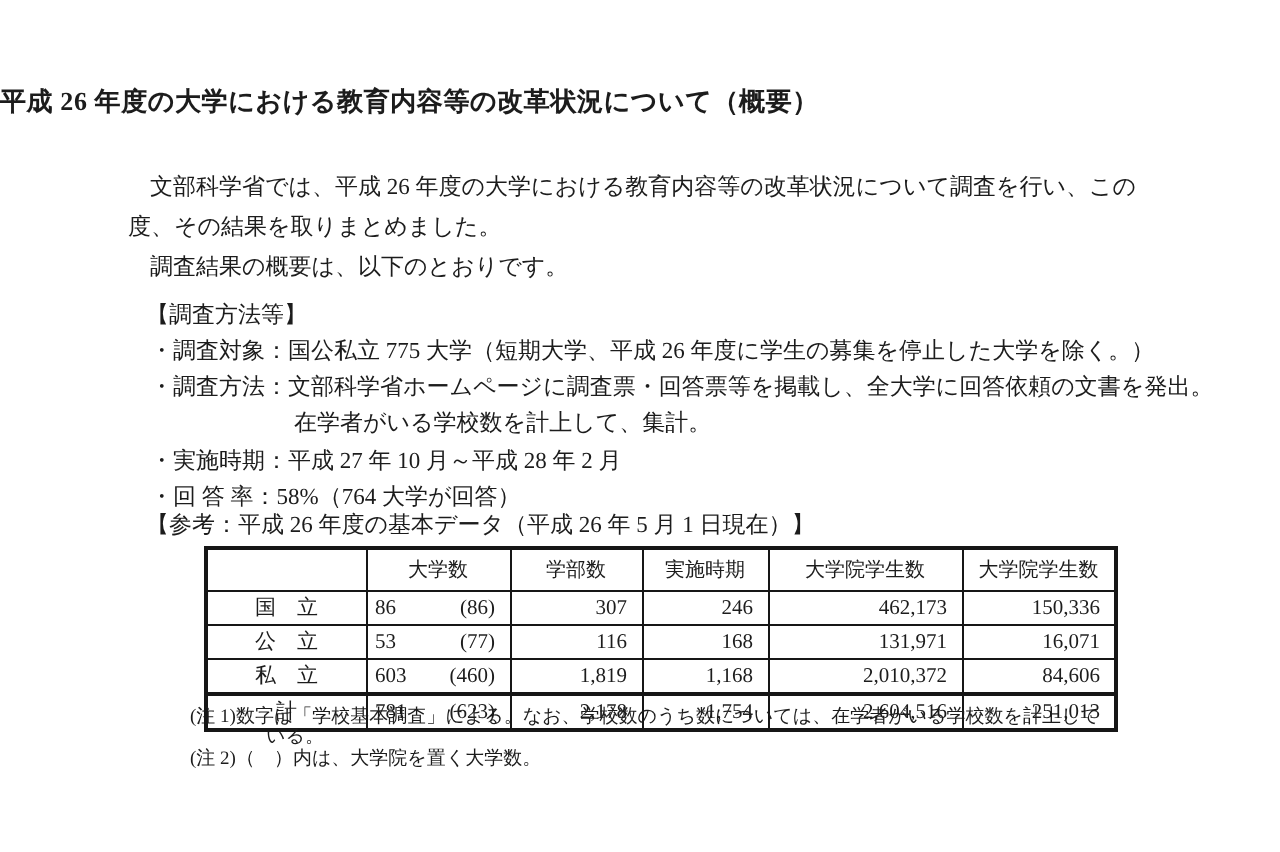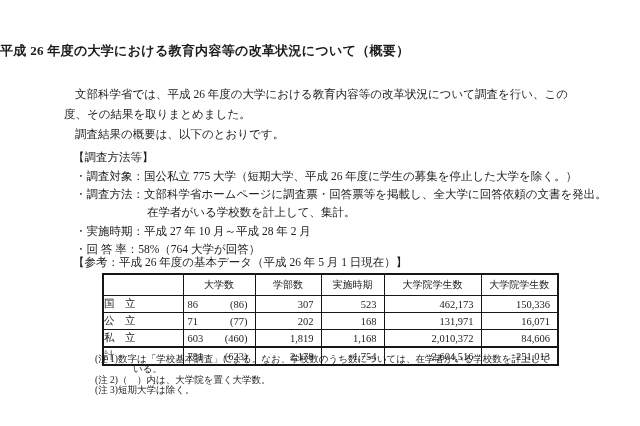--- a/index.html
+++ b/index.html
@@ -57,21 +57,21 @@
   }
   .data-table{border:2px solid #161616;}
   .data-table thead th{
     height:20px;
     font-weight:normal;
     font-size:10px;
     text-align:center;
     vertical-align:middle;
   }
   .data-table tbody td{height:16px;vertical-align:middle;}
-  .data-table td.lbl{text-align:left;}
+  .data-table td.lbl{text-align:center;}
   .data-table td.num{text-align:right;padding-right:7px;}
   .data-table td.univ .wrap{display:flex;align-items:center;padding:0 7px 0 4px;gap:20px;}
   .data-table td.univ .u-num{flex:1;text-align:right;}
   .data-table td.univ .u-paren{width:34px;text-align:right;}
   .data-table tr.total td{border-top:2.5px solid #161616;}
 
   .notes{
     position:absolute;top:354px;left:95px;width:500px;
     font-size:9.5px;line-height:10.4px;
   }
@@ -124,33 +124,33 @@
     <tbody>
       <tr>
         <td class="lbl">国　立</td>
         <td class="univ">
           <span class="wrap">
               <span class="u-num">86</span>
               <span class="u-paren">(86)</span>
             </span>
         </td>
         <td class="num">307</td>
-        <td class="num">523</td>
+        <td class="num">246</td>
         <td class="num">462,173</td>
         <td class="num">150,336</td>
       </tr>
       <tr>
         <td class="lbl">公　立</td>
         <td class="univ">
           <span class="wrap">
-              <span class="u-num">71</span>
+              <span class="u-num">53</span>
               <span class="u-paren">(77)</span>
             </span>
         </td>
-        <td class="num">202</td>
+        <td class="num">116</td>
         <td class="num">168</td>
         <td class="num">131,971</td>
         <td class="num">16,071</td>
       </tr>
       <tr>
         <td class="lbl">私　立</td>
         <td class="univ">
           <span class="wrap">
               <span class="u-num">603</span>
               <span class="u-paren">(460)</span>
@@ -174,16 +174,15 @@
         <td class="num">2,604,516</td>
         <td class="num">251,013</td>
       </tr>
     </tbody>
   </table>
 
   <div class="notes">
     <div class="note-line">(注 1)数字は「学校基本調査」による。なお、学校数のうち数については、在学者がいる学校数を計上して</div>
     <div class="note-line cont">いる。</div>
     <div class="note-line">(注 2)（　）内は、大学院を置く大学数。</div>
-    <div class="note-line">(注 3)短期大学は除く。</div>
   </div>
 
 </div>
 
 </body></html>

